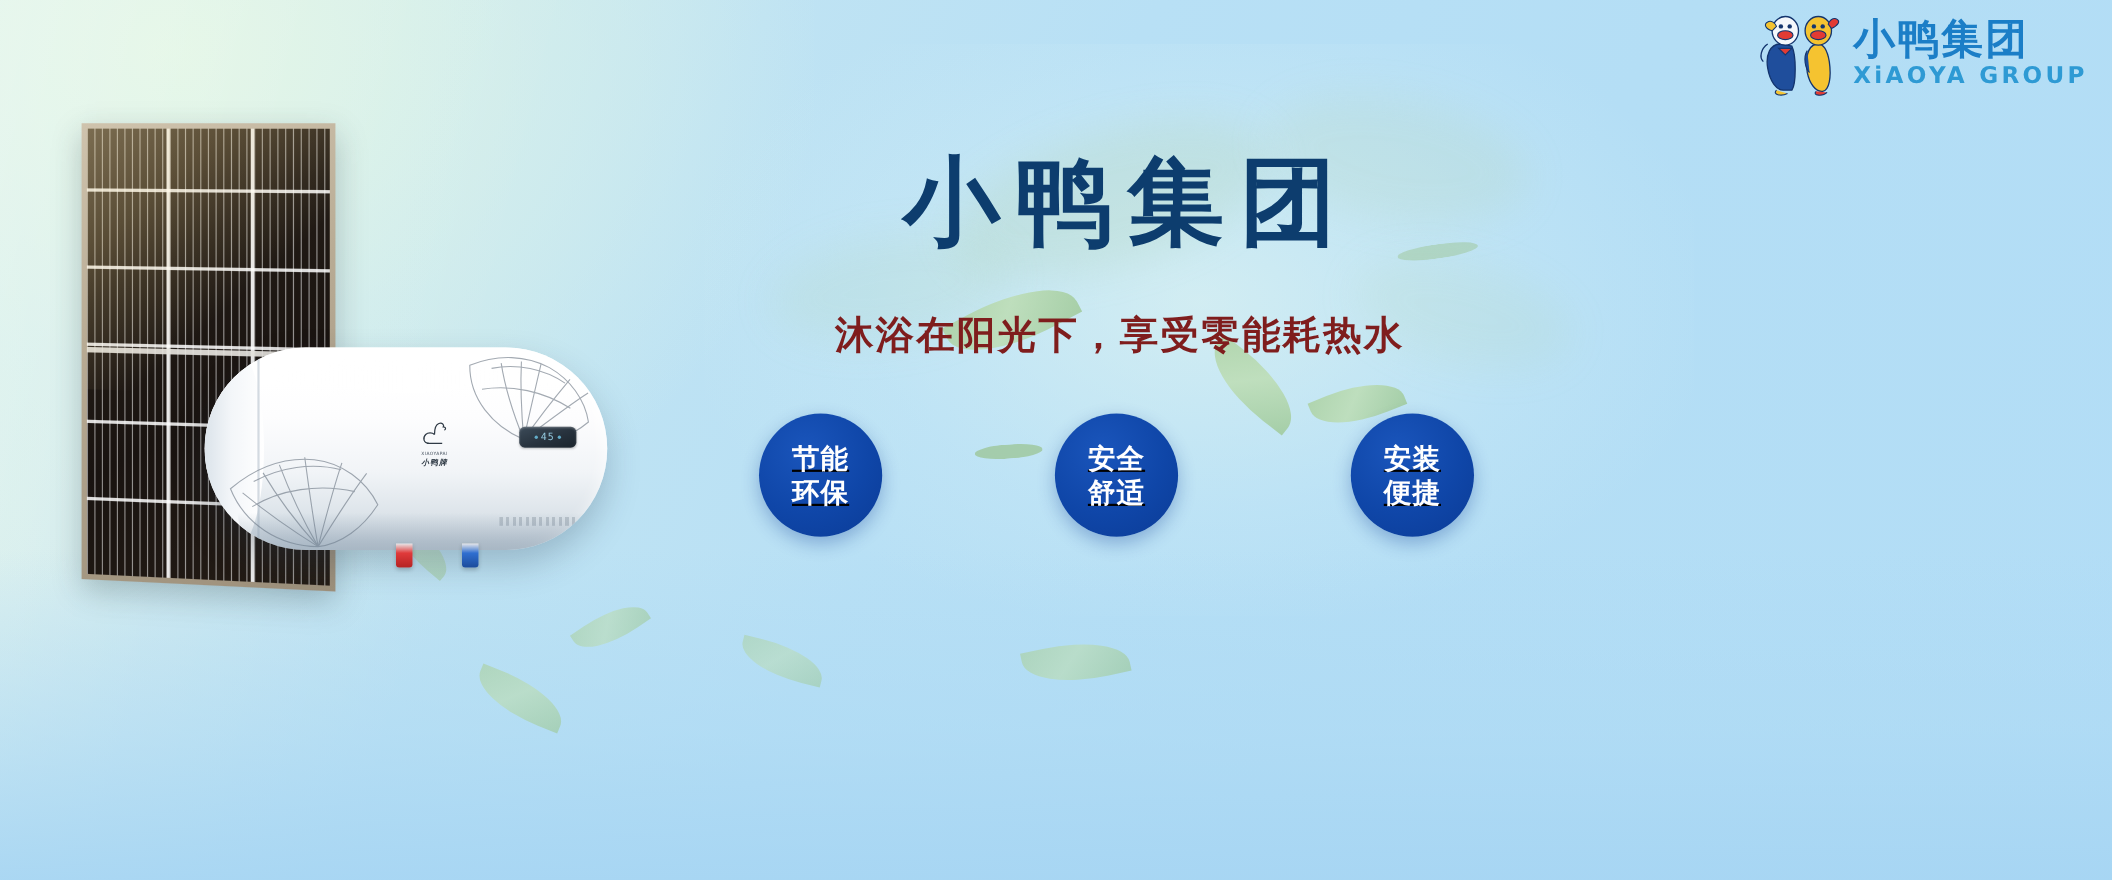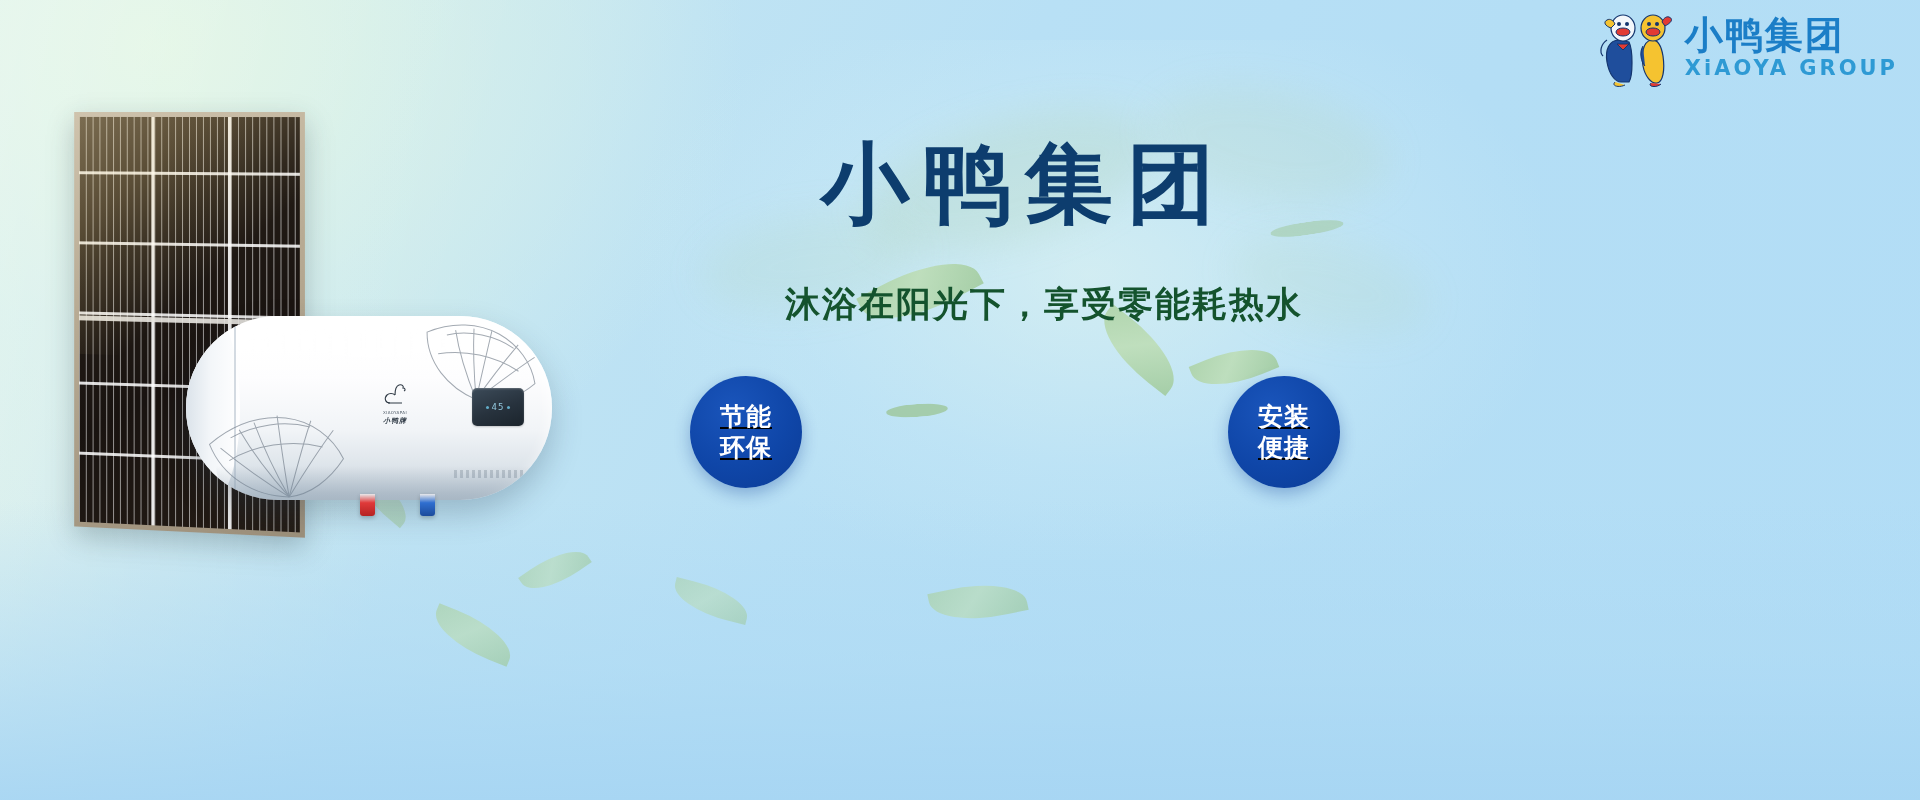--- a/index.html
+++ b/index.html
@@ -262,21 +262,21 @@
     margin-top: 1px;
     font-weight: bold;
     font-style: italic;
   }
 
   .heater-display {
     position: absolute;
     left: 286px;
     top: 72px;
     width: 52px;
-    height: 38px;
+    height: 19px;
     border-radius: 5px;
     background: linear-gradient(160deg,#3c4b59 0%, #27323d 55%, #1b242c 100%);
     box-shadow: inset 0 1px 2px rgba(255,255,255,0.25),
                 0 1px 2px rgba(0,0,0,0.2);
     display: flex;
     align-items: center;
     justify-content: center;
     gap: 3px;
   }
   .disp-digit {
@@ -326,28 +326,28 @@
     font-size: 88px;
     line-height: 1.05;
     font-weight: bold;
     letter-spacing: 14px;
     text-indent: 14px;
     color: #0d3d6e;
     white-space: nowrap;
   }
   .subtitle {
     position: absolute;
-    left: 734px;
+    left: 708px;
     top: 281px;
     width: 620px;
     text-align: center;
     font-size: 35px;
     font-weight: bold;
     letter-spacing: 2px;
-    color: #14532d;
+    color: #7f1d1d;
     white-space: nowrap;
   }
 
   
   .badges {
     position: absolute;
     left: 690px;
     top: 376px;
     width: 650px;
     display: flex;
@@ -501,20 +501,24 @@
 
   <div class="title">小鸭集团</div>
   <div class="subtitle">沐浴在阳光下，享受零能耗热水</div>
 
   <div class="badges">
     <div class="badge">
       <span>节能</span>
       <span>环保</span>
     </div>
     <div class="badge">
+      <span>安全</span>
+      <span>舒适</span>
+    </div>
+    <div class="badge">
       <span>安装</span>
       <span>便捷</span>
     </div>
   </div>
 
   <div class="logo">
     <div class="logo-mascots">
       <svg width="78" height="82" viewBox="0 0 78 82">
 
         <g>

